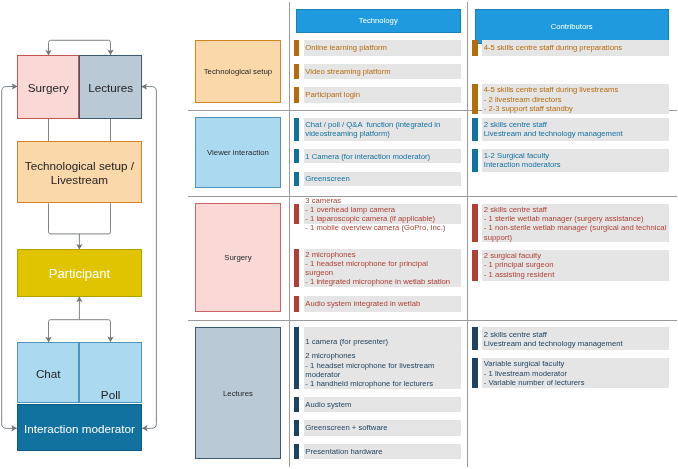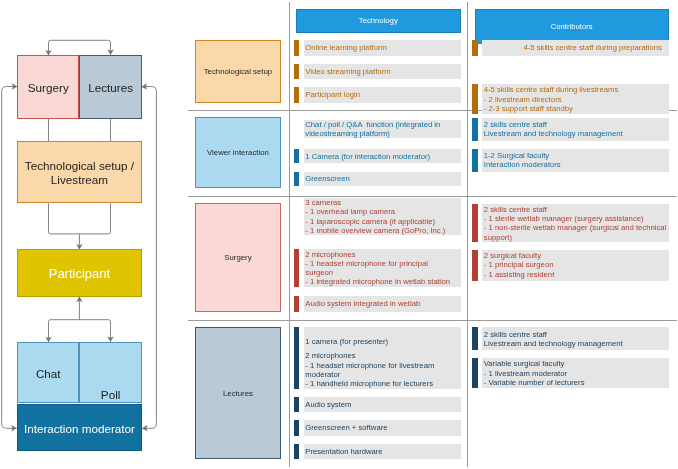--- a/index.html
+++ b/index.html
@@ -103,35 +103,35 @@
         </div>
       </div>
       <div class="item" style="left: 293.9px; top: 86.8px; width: 166.7px; height: 15.8px;">
         <div class="tag" style="background: rgb(181, 108, 13);"></div>
         <div class="body" style="padding-right: 4.3px;">
           <span style="color: rgb(181, 108, 13);">Participant login</span>
         </div>
       </div>
       <div class="item" style="left: 472.4px; top: 40px; width: 196.4px; height: 15.7px;">
         <div class="tag" style="background: rgb(181, 108, 13);"></div>
-        <div class="body" style="padding-right: 7px; justify-content: flex-end;">
+        <div class="body" style="padding-right: 18px;">
           <span style="color: rgb(181, 108, 13);">4-5 skills centre staff during preparations</span>
         </div>
       </div>
       <div class="item" style="left: 472.4px; top: 63.8px; width: 196.4px; height: 30.7px; margin-top: 20px;">
         <div class="tag" style="background: rgb(181, 108, 13);"></div>
         <div class="body" style="padding-right: 2.2px;">
           <span style="color: rgb(181, 108, 13);">4-5 skills centre staff during livestreams<br>- 2 livestream directors<br>- 2-3 support staff standby</span>
         </div>
       </div>
       <div class="catbox" style="left: 195.1px; top: 117.3px; width: 85.7px; height: 70.5px; background: rgb(171, 217, 240); border: 1px solid rgb(77, 147, 189);">
         <span>Viewer interaction</span>
       </div>
       <div class="hline" style="left: 188px; top: 195.5px; width: 489px;"></div>
-      <div class="item" style="left: 293.9px; top: 117.9px; width: 166.7px; height: 22.7px; align-items: center;">
+      <div class="item" style="left: 293.9px; top: 117.9px; width: 166.7px; height: 22.7px;">
         <div class="tag" style="background: rgb(17, 113, 159);"></div>
         <div class="body" style="padding-right: 4.3px;">
           <span style="color: rgb(17, 113, 159);">Chat / poll / Q&amp;A  function (integrated in<br>videostreaming platform)</span>
         </div>
       </div>
       <div class="item" style="left: 293.9px; top: 149.3px; width: 166.7px; height: 13.8px;">
         <div class="tag" style="background: rgb(17, 113, 159);"></div>
         <div class="body" style="padding-right: 4.3px;">
           <span style="color: rgb(17, 113, 159);">1 Camera (for interaction moderator)</span>
         </div>
@@ -151,21 +151,21 @@
       <div class="item" style="left: 472.4px; top: 148.8px; width: 196.4px; height: 23.1px;">
         <div class="tag" style="background: rgb(17, 113, 159);"></div>
         <div class="body" style="padding-right: 2.2px;">
           <span style="color: rgb(17, 113, 159);">1-2 Surgical faculty<br>Interaction moderators</span>
         </div>
       </div>
       <div class="catbox" style="left: 195.1px; top: 202.9px; width: 85.7px; height: 109.1px; background: rgb(249, 216, 214); border: 1px solid rgb(204, 102, 102);">
         <span>Surgery</span>
       </div>
       <div class="hline" style="left: 188px; top: 319.6px; width: 489px;"></div>
-      <div class="item" style="left: 293.9px; top: 215px; width: 166.7px; height: 20px; align-items: flex-end;">
+      <div class="item" style="left: 293.9px; top: 204px; width: 166.7px; height: 20px;">
         <div class="tag" style="background: rgb(175, 64, 51);"></div>
         <div class="body" style="padding-right: 4.3px;">
           <span style="color: rgb(175, 64, 51);">3 cameras<br>- 1 overhead lamp camera<br>- 1 laparoscopic camera (if applicable)<br>- 1 mobile overview camera (GoPro, Inc.)</span>
         </div>
       </div>
       <div class="item" style="left: 293.9px; top: 249.1px; width: 166.7px; height: 37.7px;">
         <div class="tag" style="background: rgb(175, 64, 51);"></div>
         <div class="body" style="padding-right: 4.3px;">
           <span style="color: rgb(175, 64, 51);">2 microphones<br>- 1 headset microphone for principal surgeon<br>- 1 integrated microphone in wetlab station</span>
         </div>

